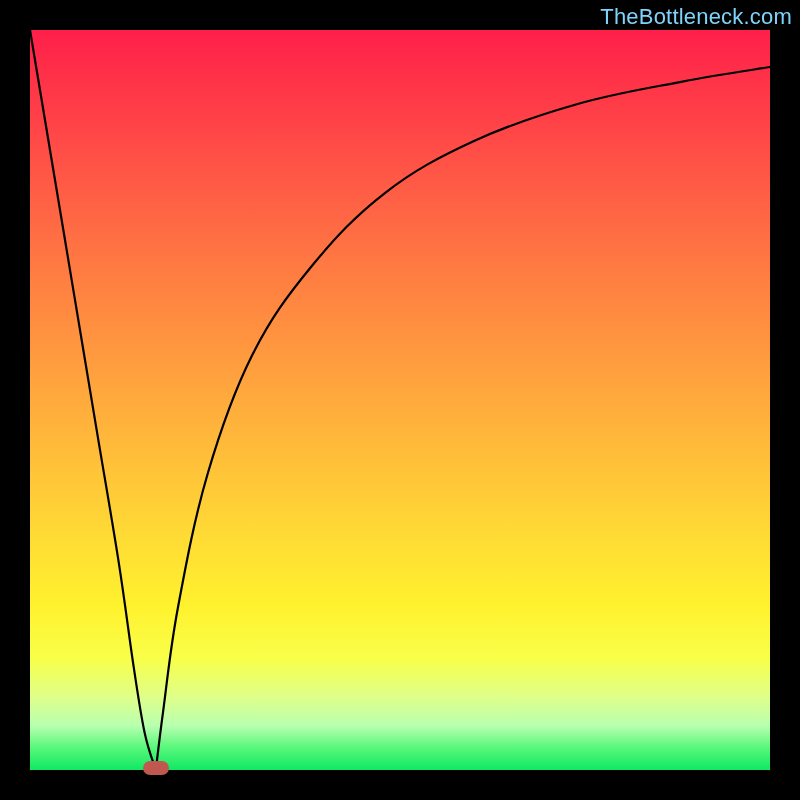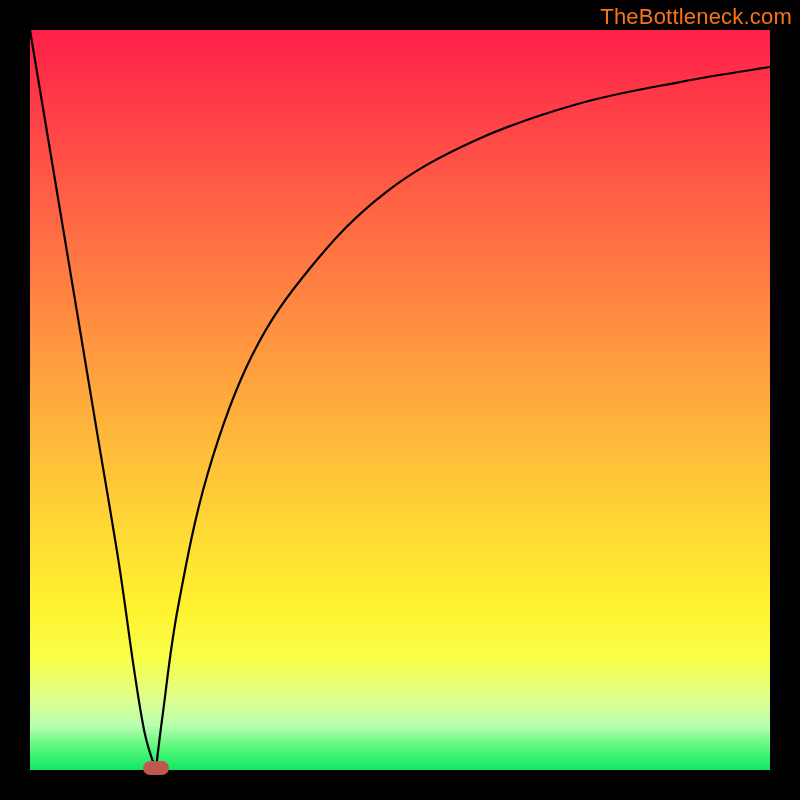--- a/index.html
+++ b/index.html
@@ -38,21 +38,21 @@
       #e0ff88 90%,
       #b8ffb0 94%,
       #58f77a 97%,
       #10e864 100%
     );
   }
   .watermark {
     position: absolute;
     top: 4px;
     right: 8px;
-    color: #f97316;
+    color: #7dd3fc;
     font-size: 22px;
     font-weight: 500;
     letter-spacing: 0.2px;
     user-select: none;
   }
   svg.curves {
     position: absolute;
     left: 0;
     top: 0;
     width: 740px;

